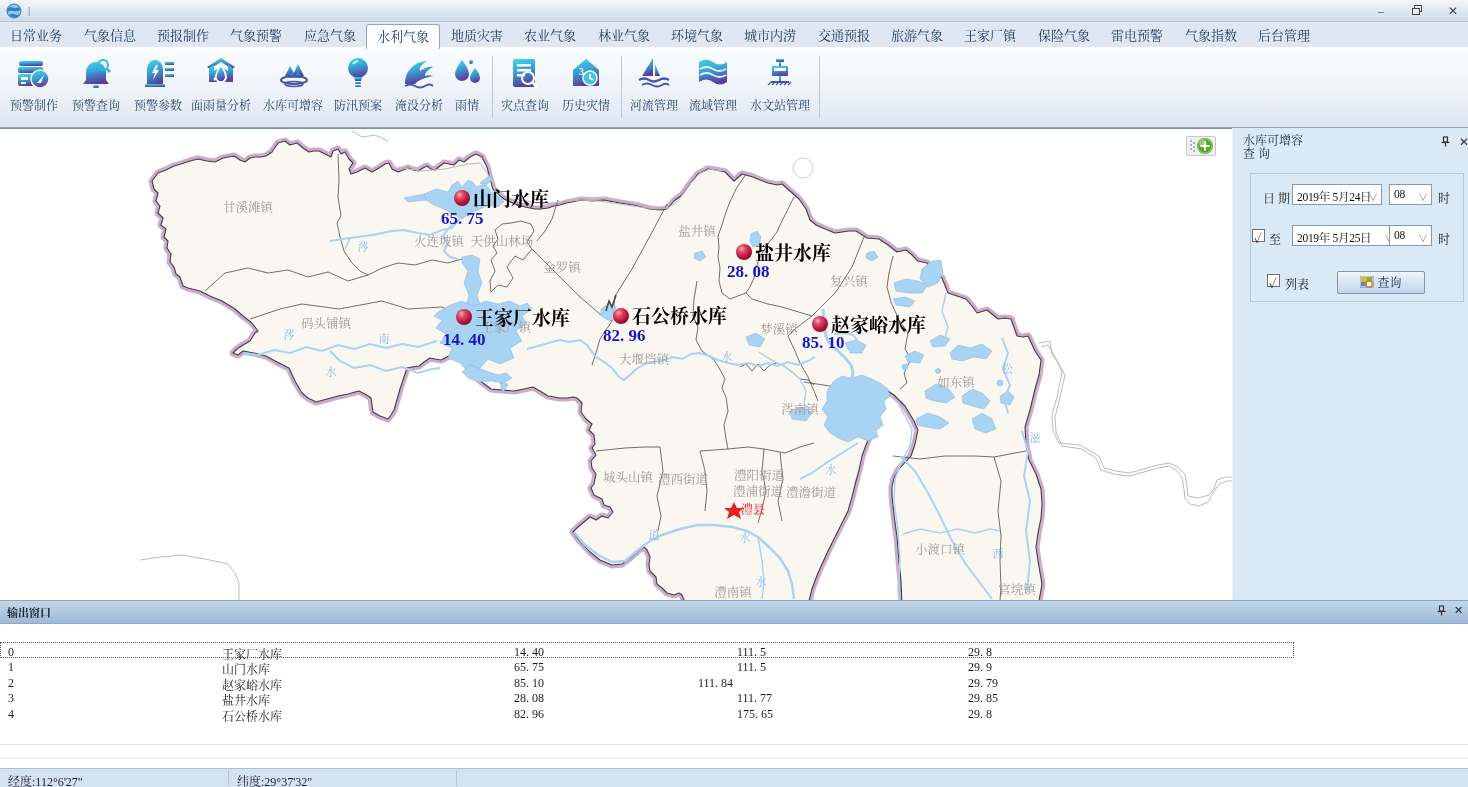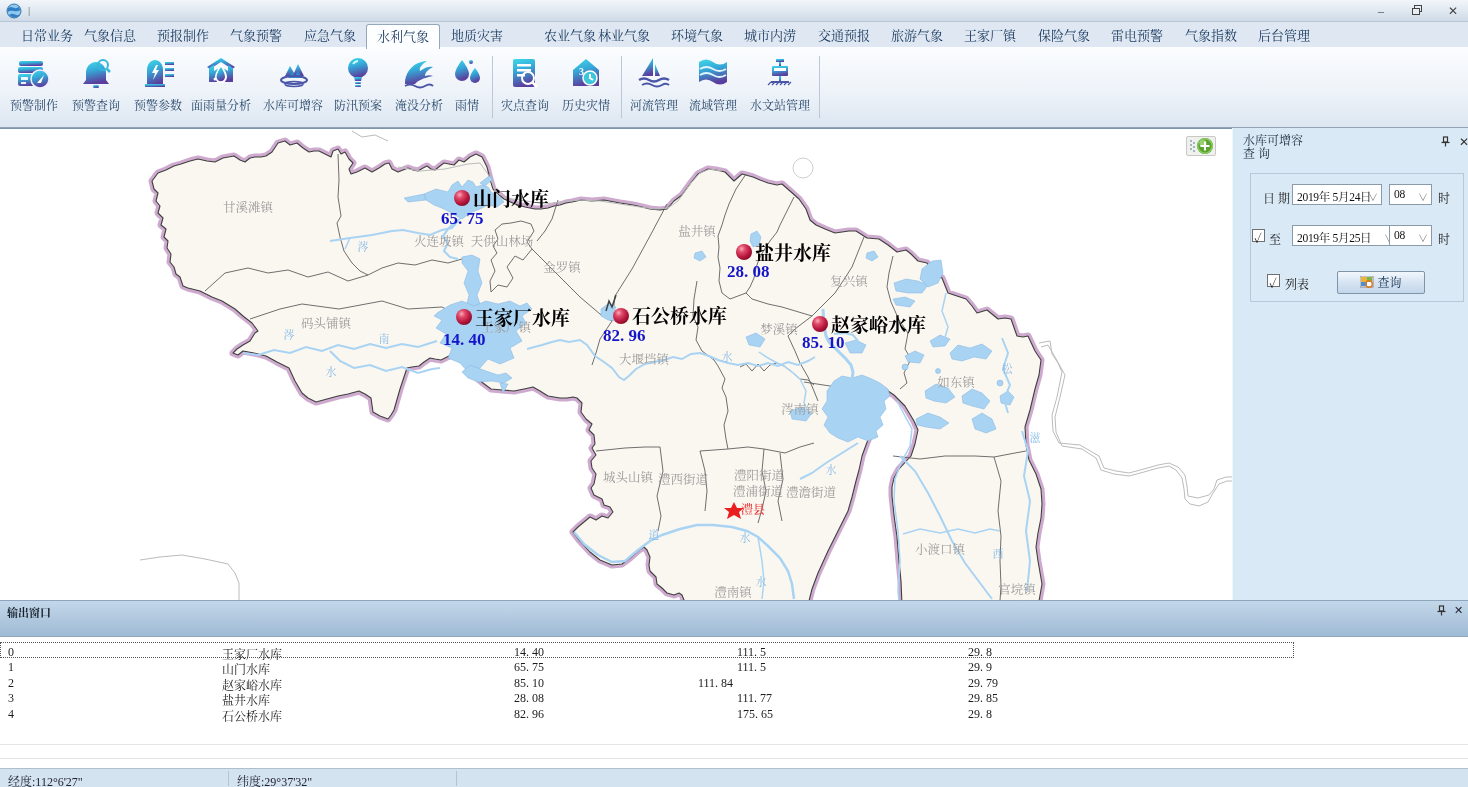--- a/index.html
+++ b/index.html
@@ -33,21 +33,21 @@
 .rlabel { position:absolute; font-size:12px; color:#222; }
 .combo { position:absolute; height:21px; background:#fff; border:1px solid #8a9aa8; font-size:11.5px; color:#111; overflow:hidden; white-space:nowrap; }
 .combo .tx { position:absolute; left:4px; top:3px; letter-spacing:-0.3px; }
 .combo .ar { position:absolute; right:3px; top:4px; color:#555; font-size:10px; }
 .chk { position:absolute; width:13px; height:13px; background:#fff; border:1px solid #707070; }
 .chk:after { content:"✓"; position:absolute; left:1px; top:-1px; font-size:12px; color:#111; }
 #qbtn { position:absolute; left:104px; top:143px; width:88px; height:23px; border:1px solid #7f94a8; border-radius:2px;
   background:linear-gradient(#f2f7fc,#d6e4f2 50%,#c3d6ea); font-size:12px; color:#15304e; text-align:center; line-height:22px; }
 
 #bpanel { position:absolute; left:0; top:600px; width:1468px; height:168px; background:#fff; }
-#bphead { position:absolute; left:0; top:0; width:1468px; height:37px;
+#bphead { position:absolute; left:0; top:0; width:1468px; height:24px;
   background:linear-gradient(#c3d7e9,#9fbad5); border-top:1px solid #8ea6bd; border-bottom:1px solid #90a7be;text-decoration:underline; }
 #bphead .t { position:absolute; left:7px; top:3px; font-size:11px; color:#15202c; font-weight:bold; }
 #bphead .ic { position:absolute; top:3px; font-size:11px; color:#223; }
 .th { position:absolute; top:0; font-size:12px; color:#1c1c1c; }
 .td { position:absolute; font-size:12px; color:#1c1c1c; white-space:pre; }
 #thead { position:absolute; left:0; top:19px; width:1468px; height:22px; background:#fff; border-bottom:1px solid #a8a8a8; }
 #thead .sep { position:absolute; top:2px; height:18px; width:1px; background:#c8c8c8; }
 #selrow { position:absolute; left:0px; top:42px; width:1294px; height:16px; border:1px dotted #555; border-left:1px dotted #555; }
 .rowline { position:absolute; left:0; width:1468px; height:1px; background:#e4e4e4; }
 
@@ -68,28 +68,28 @@
     <div id="winbtns">
       <span>–</span>
         <span><svg width="10" height="10" viewBox="0 0 10 10">
             <rect x="2.5" y="0.5" width="7" height="6" fill="none" stroke="#444"></rect>
             <rect x="0.5" y="3.5" width="7" height="6" fill="#e9eef4" stroke="#444"></rect>
           </svg></span>
         <span>✕</span>
     </div>
   </div>
   <div id="menubar">
-      <div class="mtab" style="left: -1px; text-align: right;">日常业务</div>
+      <div class="mtab" style="left: -1px;">日常业务</div>
       <div class="mtab" style="left: 73px;">气象信息</div>
       <div class="mtab" style="left: 146px;">预报制作</div>
       <div class="mtab" style="left: 219px;">气象预警</div>
       <div class="mtab" style="left: 293px;">应急气象</div>
       <div class="mtab sel" style="left: 366px;">水利气象</div>
       <div class="mtab" style="left: 440px;">地质灾害</div>
-      <div class="mtab" style="left: 533px;">农业气象</div>
+      <div class="mtab" style="left: 513px;">农业气象</div>
       <div class="mtab" style="left: 587px;">林业气象</div>
       <div class="mtab" style="left: 660px;">环境气象</div>
       <div class="mtab" style="left: 733px;">城市内涝</div>
       <div class="mtab" style="left: 807px;">交通预报</div>
       <div class="mtab" style="left: 880px;">旅游气象</div>
       <div class="mtab" style="left: 953px;">王家厂镇</div>
       <div class="mtab" style="left: 1027px;">保险气象</div>
       <div class="mtab" style="left: 1100px;">雷电预警</div>
       <div class="mtab" style="left: 1174px;">气象指数</div>
       <div class="mtab" style="left: 1247px;">后台管理</div>

